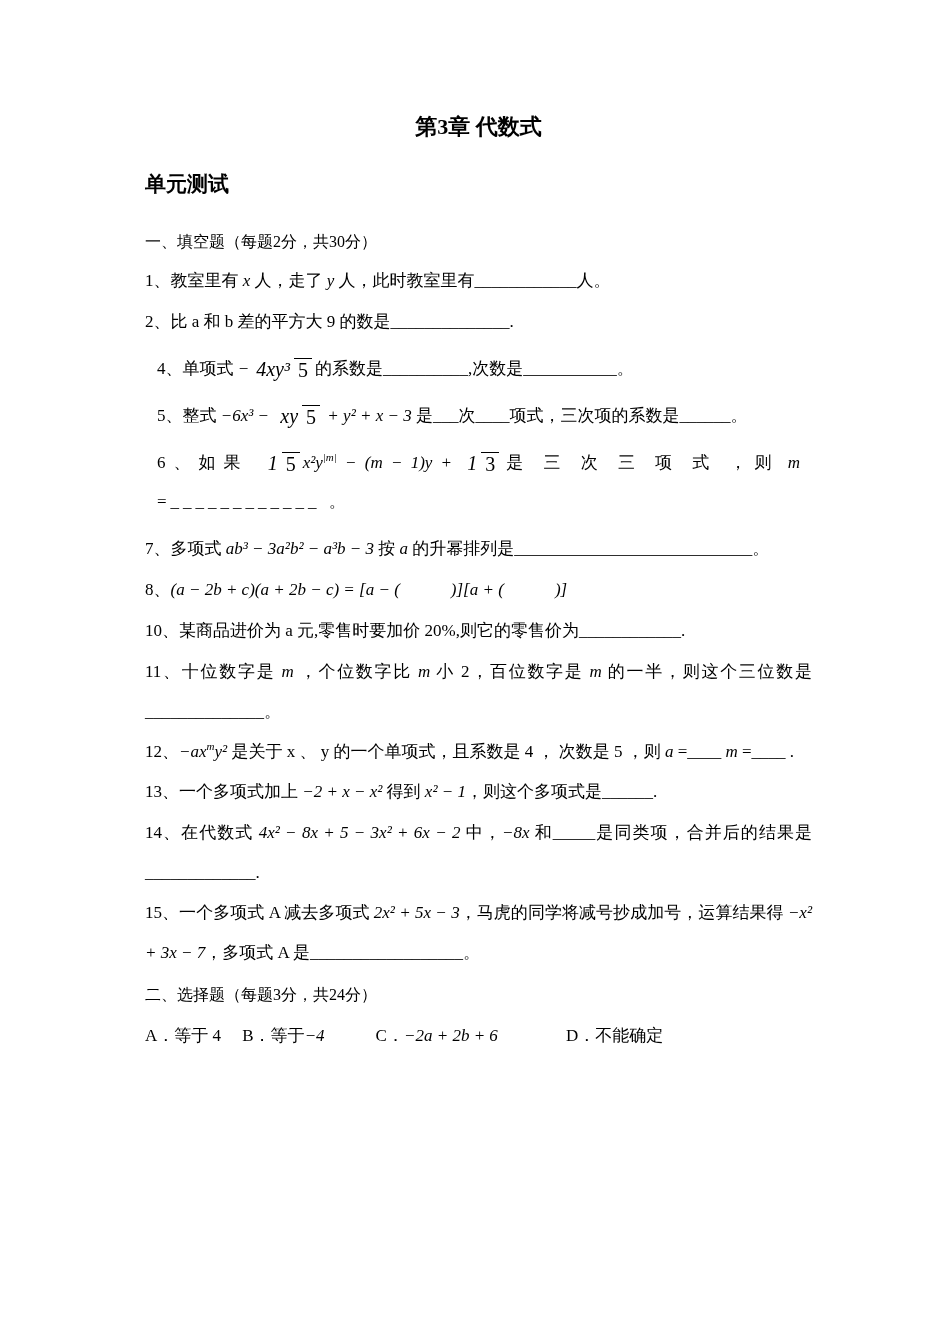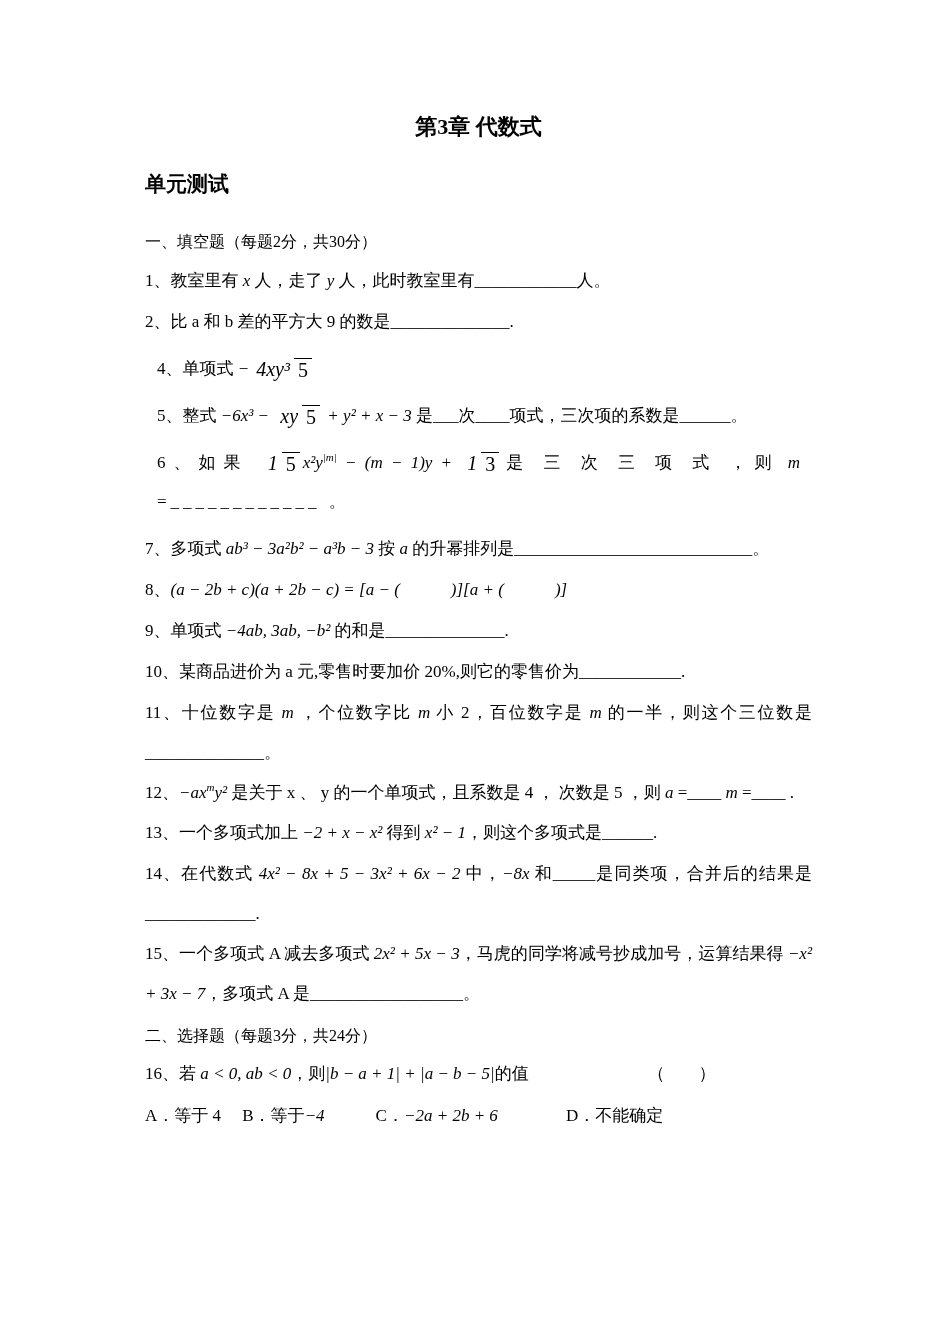--- a/index.html
+++ b/index.html
@@ -47,38 +47,36 @@
 <div class="sheet">
   <h1 class="title">第3章 代数式</h1>
   <h2 class="subtitle">单元测试</h2>
   <main>
       <div class="section-heading">一、填空题（每题2分，共30分）</div>
       <p class="question" id="q1"><span class="s">1、教室里有</span><span class="m"> x </span><span class="s">人，走了</span><span class="m"> y </span><span class="s">人，此时教室里有____________人。</span></p>
       <p class="question" id="q2"><span class="s">2、比 a 和 b 差的平方大 9 的数是______________.</span></p>
       <p class="question" id="q4"><span class="s">4、单项式</span><span class="m"> −</span><span class="frac">
           <span class="num">4xy³</span>
           <span class="den">5</span>
-        </span></p>
+        </span><span class="s">的系数是__________,次数是___________。</span></p>
       <p class="question" id="q5"><span class="s">5、整式</span><span class="m"> −6x³ − </span><span class="frac">
           <span class="num">xy</span>
           <span class="den">5</span>
         </span><span class="m"> + y² + x − 3 </span><span class="s">是___次____项式，三次项的系数是______。</span></p>
       <p class="question" id="q6"><span class="s">6、如果 </span><span class="frac">
           <span class="num">1</span>
           <span class="den">5</span>
         </span><span class="m">x²y</span><span class="sup">|m|</span><span class="m"> − (m − 1)y + </span><span class="frac">
           <span class="num">1</span>
           <span class="den">3</span>
         </span><span class="s">是 三 次 三 项 式 ，则</span><span class="m"> m </span><span class="s">=____________ 。</span></p>
       <p class="question" id="q7"><span class="s">7、多项式</span><span class="m"> ab³ − 3a²b² − a³b − 3 </span><span class="s">按</span><span class="m"> a </span><span class="s">的升幂排列是____________________________。</span></p>
       <p class="question" id="q8"><span class="s">8、</span><span class="m">(a − 2b + c)(a + 2b − c) = [a − (</span><span class="s">　　　</span><span class="m">)][a + (</span><span class="s">　　　</span><span class="m">)]</span></p>
-      <p class="question" id="q9"><span class="s">9、单项式 </span><span class="m">−4ab, 3ab, −b²</span><span class="s"> 的和是______________.</span></p>
       <p class="question" id="q10"><span class="s">10、某商品进价为 a 元,零售时要加价 20%,则它的零售价为____________.</span></p>
       <p class="question" id="q11"><span class="s">11、十位数字是</span><span class="m"> m </span><span class="s">，个位数字比</span><span class="m"> m </span><span class="s">小 2，百位数字是</span><span class="m"> m </span><span class="s">的一半，则这个三位数是 ______________。</span></p>
       <p class="question" id="q12"><span class="s">12、</span><span class="m">−ax</span><span class="sup">m</span><span class="m">y²</span><span class="s"> 是关于 x 、 y 的一个单项式，且系数是 4 ， 次数是 5 ，则</span><span class="m"> a </span><span class="s">=____ </span><span class="m">m</span><span class="s"> =____ .</span></p>
       <p class="question" id="q13"><span class="s">13、一个多项式加上</span><span class="m"> −2 + x − x² </span><span class="s">得到</span><span class="m"> x² − 1</span><span class="s">，则这个多项式是______.</span></p>
       <p class="question" id="q14"><span class="s">14、在代数式</span><span class="m"> 4x² − 8x + 5 − 3x² + 6x − 2 </span><span class="s">中，</span><span class="m">−8x </span><span class="s">和_____是同类项，合并后的结果是_____________.</span></p>
       <p class="question" id="q15"><span class="s">15、一个多项式 A 减去多项式</span><span class="m"> 2x² + 5x − 3</span><span class="s">，马虎的同学将减号抄成加号，运算结果得</span><span class="m"> −x² + 3x − 7</span><span class="s">，多项式 A 是__________________。</span></p>
       <div class="section-heading">二、选择题（每题3分，共24分）</div>
-      <p class="question" id="q16"><span class="s">16、若</span><span class="m"> a &lt; 0, ab &lt; 0</span><span class="s">，则</span><span class="m">|b − a + 1| + |a − b − 5|</span><span class="s">的值　　　　　　　（　　）</span></p>
       <p class="question" id="q16-options"><span class="s"> A．等于 4　 B．等于</span><span class="m">−4</span><span class="s">　　　C．</span><span class="m">−2a + 2b + 6</span><span class="s">　　　　D．不能确定</span></p>
     </main>
 </div>
 
 </body></html>

